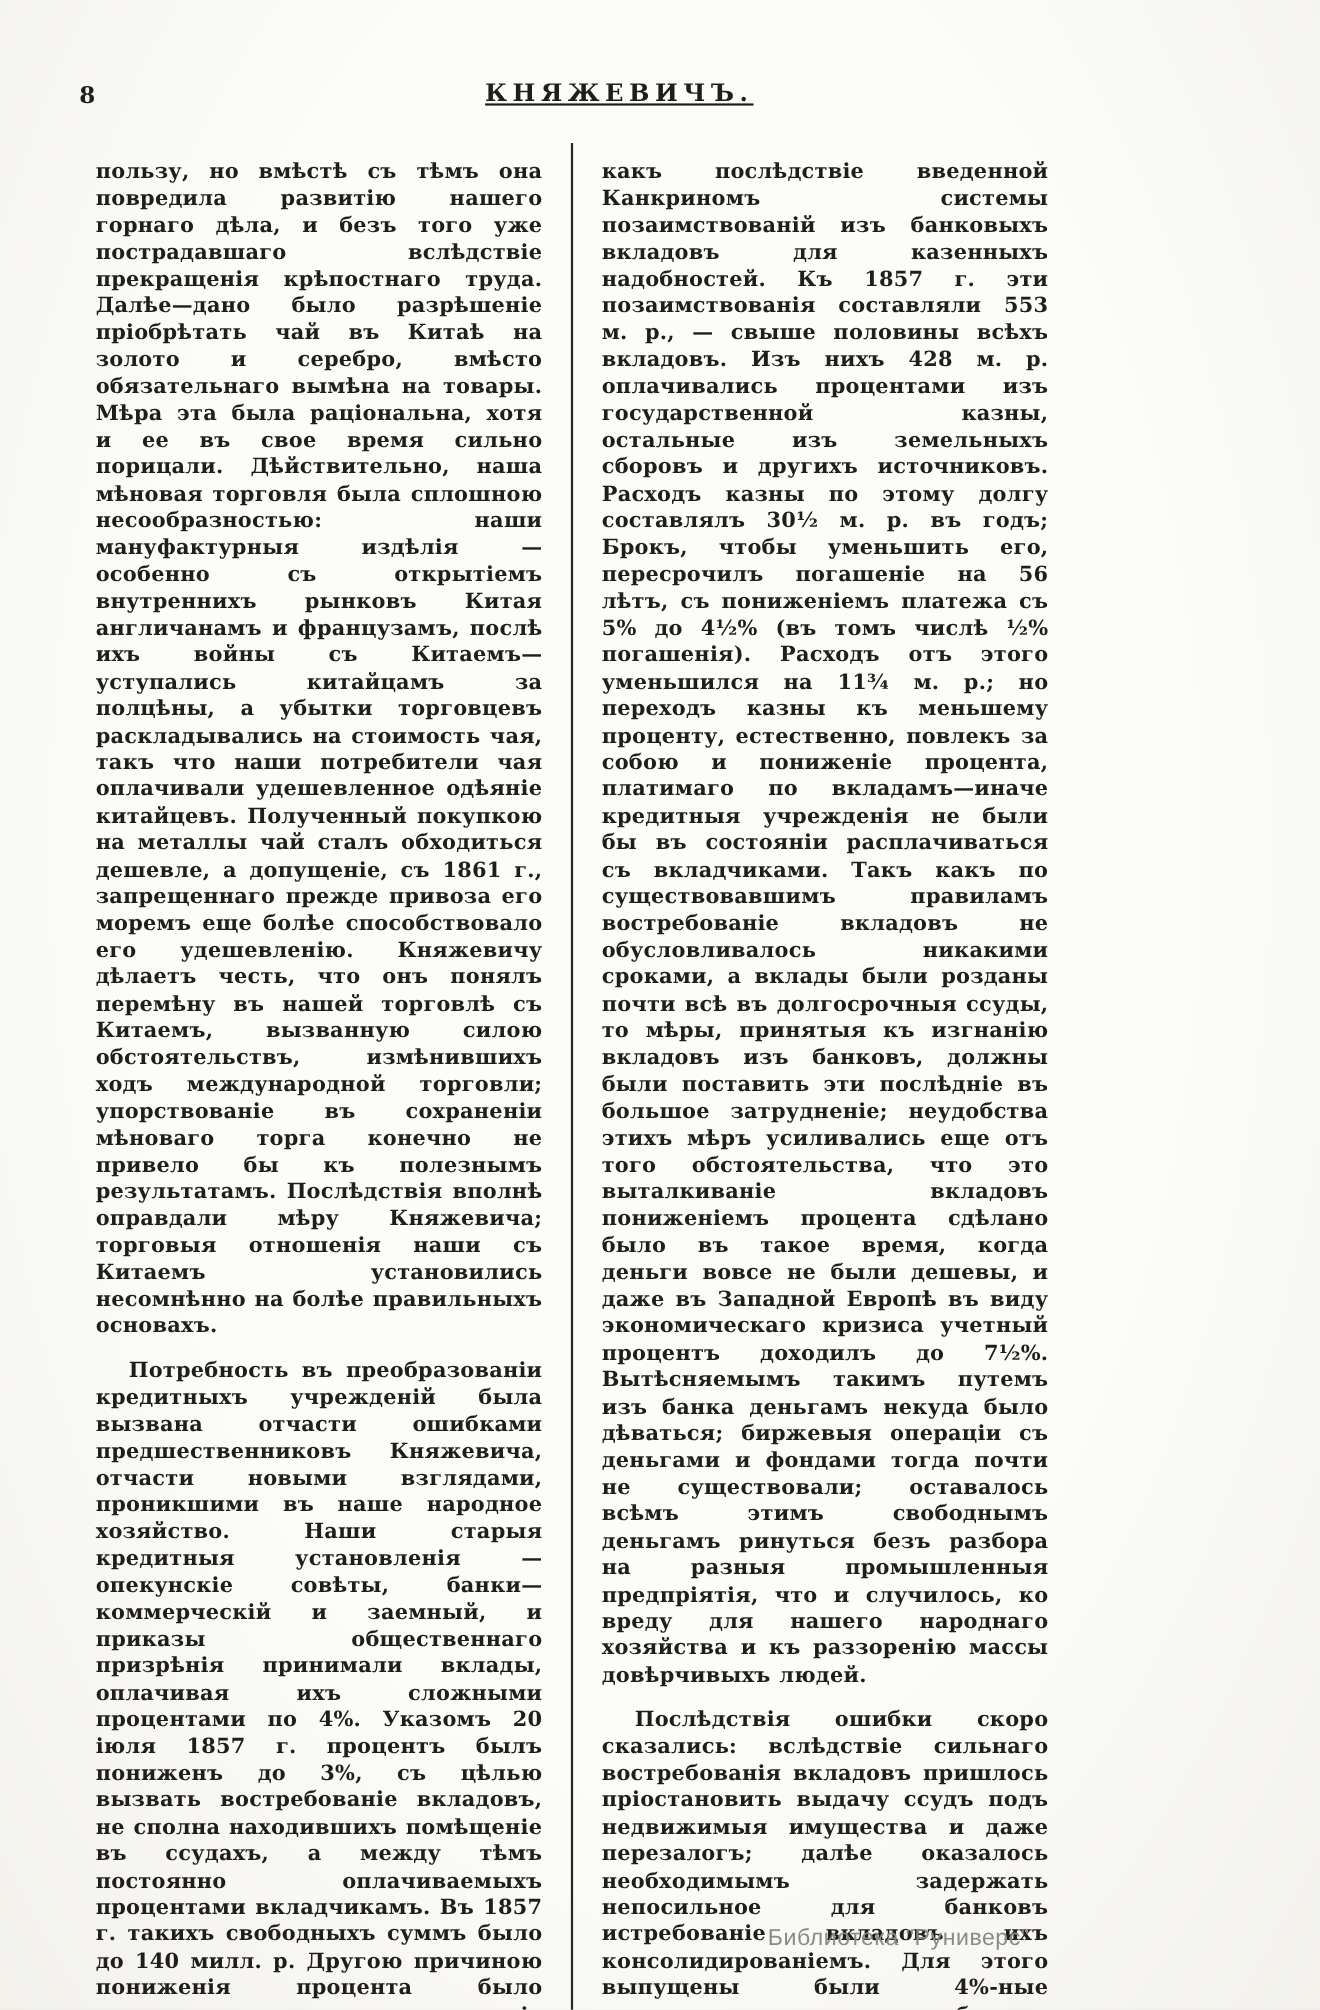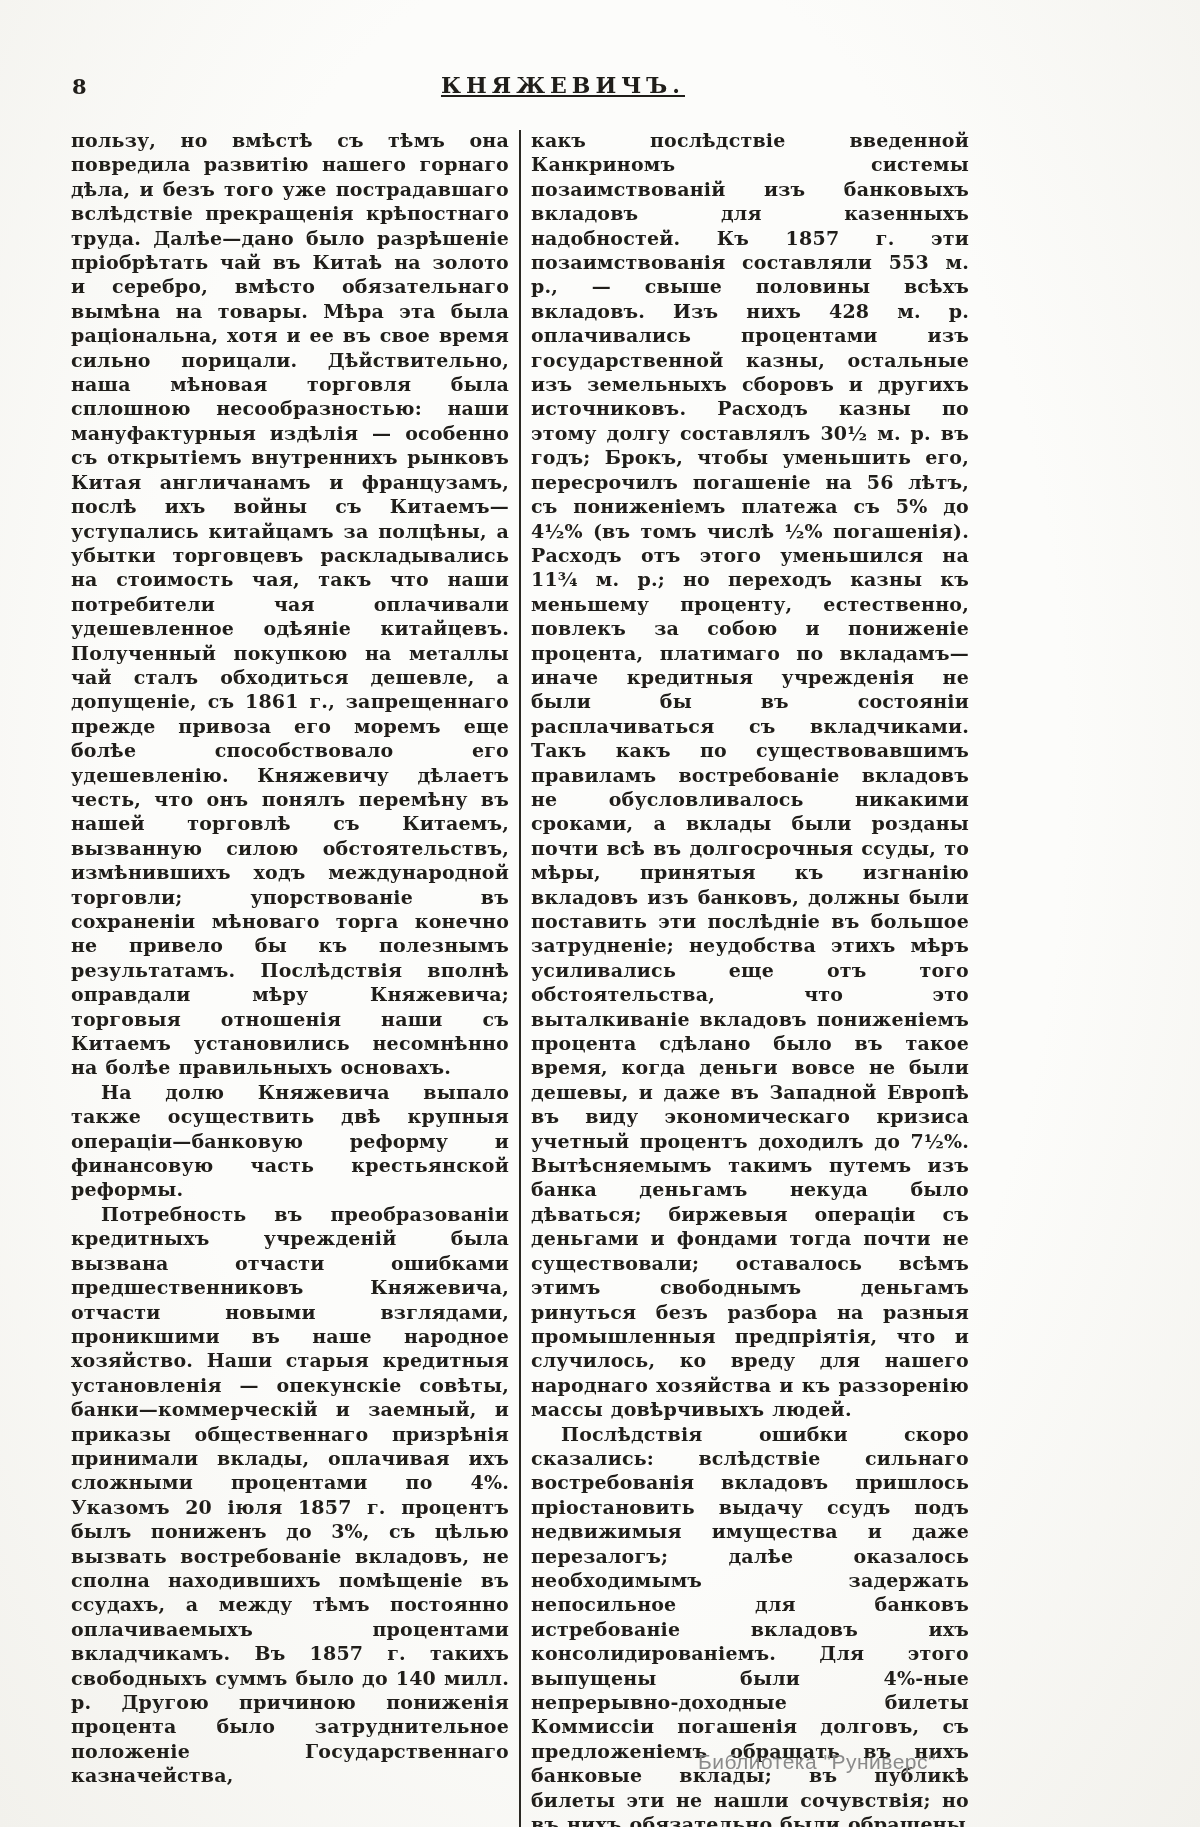--- a/index.html
+++ b/index.html
@@ -48,42 +48,41 @@
     line-height: 24.4px;
     font-weight: bold;
     letter-spacing: 0.2px;
     word-spacing: 1px;
   }
   .col-divider {
     width: 2px;
     background: #2a2823;
     margin: 2px 10px 0 10px;
   }
-  .para { margin: 0; }
+  .para { margin: 16px; }
   .para.indent { text-indent: 30px; }
   .watermark {
     position: absolute;
     top: 1750px;
     right: 264px;
     font-family: "Liberation Sans", sans-serif;
     font-size: 21px;
     color: #8a8a8a;
     letter-spacing: 0.5px;
   }
 </style>
 </head>
 <body>
 
 <div class="page">
   <div class="page-number">8</div>
   <div class="page-header">КНЯЖЕВИЧЪ.</div>
   <div class="columns">
     <div class="col">
         <p class="para">пользу, но вмѣстѣ съ тѣмъ она повредила развитію нашего горнаго дѣла, и безъ того уже пострадавшаго вслѣдствіе прекращенія крѣпостнаго труда. Далѣе—дано было разрѣшеніе пріобрѣтать чай въ Китаѣ на золото и серебро, вмѣсто обязательнаго вымѣна на товары. Мѣра эта была раціональна, хотя и ее въ свое время сильно порицали. Дѣйствительно, наша мѣновая торговля была сплошною несообразностью: наши мануфактурныя издѣлія — особенно съ открытіемъ внутреннихъ рынковъ Китая англичанамъ и французамъ, послѣ ихъ войны съ Китаемъ—уступались китайцамъ за полцѣны, а убытки торговцевъ раскладывались на стоимость чая, такъ что наши потребители чая оплачивали удешевленное одѣяніе китайцевъ. Полученный покупкою на металлы чай сталъ обходиться дешевле, а допущеніе, съ 1861 г., запрещеннаго прежде привоза его моремъ еще болѣе способствовало его удешевленію. Княжевичу дѣлаетъ честь, что онъ понялъ перемѣну въ нашей торговлѣ съ Китаемъ, вызванную силою обстоятельствъ, измѣнившихъ ходъ международной торговли; упорствованіе въ сохраненіи мѣноваго торга конечно не привело бы къ полезнымъ результатамъ. Послѣдствія вполнѣ оправдали мѣру Княжевича; торговыя отношенія наши съ Китаемъ установились несомнѣнно на болѣе правильныхъ основахъ.</p>
-        <p class="para indent">На долю Княжевича выпало также осуществить двѣ крупныя операціи—банковую реформу и финансовую часть крестьянской реформы.</p>
         <p class="para indent">Потребность въ преобразованіи кредитныхъ учрежденій была вызвана отчасти ошибками предшественниковъ Княжевича, отчасти новыми взглядами, проникшими въ наше народное хозяйство. Наши старыя кредитныя установленія — опекунскіе совѣты, банки—коммерческій и заемный, и приказы общественнаго призрѣнія принимали вклады, оплачивая ихъ сложными процентами по 4%. Указомъ 20 іюля 1857 г. процентъ былъ пониженъ до 3%, съ цѣлью вызвать востребованіе вкладовъ, не сполна находившихъ помѣщеніе въ ссудахъ, а между тѣмъ постоянно оплачиваемыхъ процентами вкладчикамъ. Въ 1857 г. такихъ свободныхъ суммъ было до 140 милл. р. Другою причиною пониженія процента было затруднительное положеніе Государственнаго казначейства,</p>
       </div>
     <div class="col-divider"></div>
     <div class="col">
         <p class="para">какъ послѣдствіе введенной Канкриномъ системы позаимствованій изъ банковыхъ вкладовъ для казенныхъ надобностей. Къ 1857 г. эти позаимствованія составляли 553 м. р., — свыше половины всѣхъ вкладовъ. Изъ нихъ 428 м. р. оплачивались процентами изъ государственной казны, остальные изъ земельныхъ сборовъ и другихъ источниковъ. Расходъ казны по этому долгу составлялъ 30½ м. р. въ годъ; Брокъ, чтобы уменьшить его, пересрочилъ погашеніе на 56 лѣтъ, съ пониженіемъ платежа съ 5% до 4½% (въ томъ числѣ ½% погашенія). Расходъ отъ этого уменьшился на 11¾ м. р.; но переходъ казны къ меньшему проценту, естественно, повлекъ за собою и пониженіе процента, платимаго по вкладамъ—иначе кредитныя учрежденія не были бы въ состояніи расплачиваться съ вкладчиками. Такъ какъ по существовавшимъ правиламъ востребованіе вкладовъ не обусловливалось никакими сроками, а вклады были розданы почти всѣ въ долгосрочныя ссуды, то мѣры, принятыя къ изгнанію вкладовъ изъ банковъ, должны были поставить эти послѣдніе въ большое затрудненіе; неудобства этихъ мѣръ усиливались еще отъ того обстоятельства, что это выталкиваніе вкладовъ пониженіемъ процента сдѣлано было въ такое время, когда деньги вовсе не были дешевы, и даже въ Западной Европѣ въ виду экономическаго кризиса учетный процентъ доходилъ до 7½%. Вытѣсняемымъ такимъ путемъ изъ банка деньгамъ некуда было дѣваться; биржевыя операціи съ деньгами и фондами тогда почти не существовали; оставалось всѣмъ этимъ свободнымъ деньгамъ ринуться безъ разбора на разныя промышленныя предпріятія, что и случилось, ко вреду для нашего народнаго хозяйства и къ раззоренію массы довѣрчивыхъ людей.</p>
         <p class="para indent">Послѣдствія ошибки скоро сказались: вслѣдствіе сильнаго востребованія вкладовъ пришлось пріостановить выдачу ссудъ подъ недвижимыя имущества и даже перезалогъ; далѣе оказалось необходимымъ задержать непосильное для банковъ истребованіе вкладовъ ихъ консолидированіемъ. Для этого выпущены были 4%-ные непрерывно-доходные билеты Коммиссіи погашенія долговъ, съ предложеніемъ обращать въ нихъ банковые вклады; въ публикѣ билеты эти не нашли сочувствія; но въ нихъ обязательно были обращены</p>
       </div>
   </div>
   <div class="watermark">Библиотека "Руниверс"</div>
 </div>

